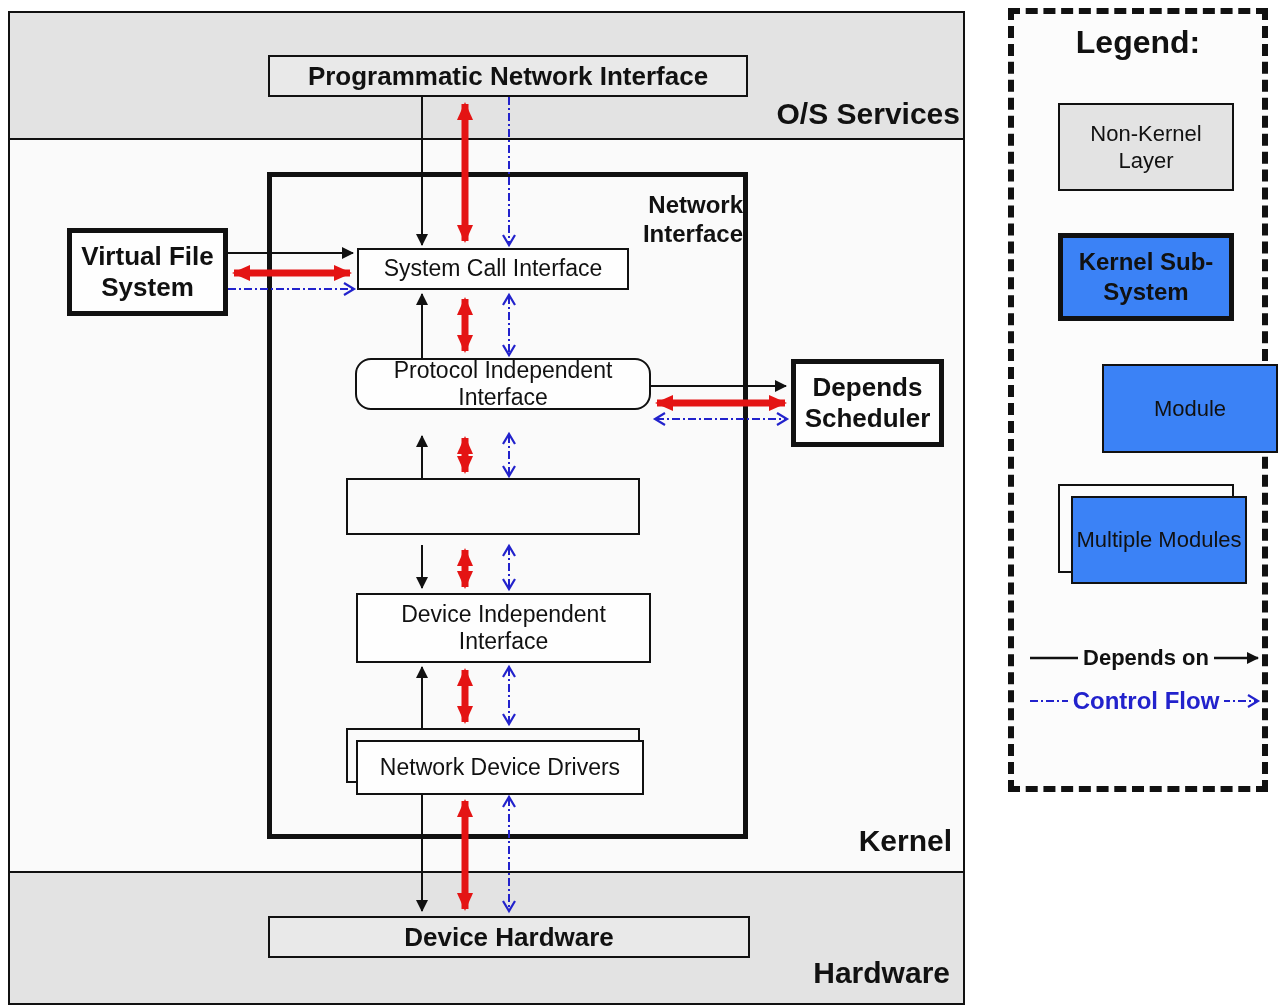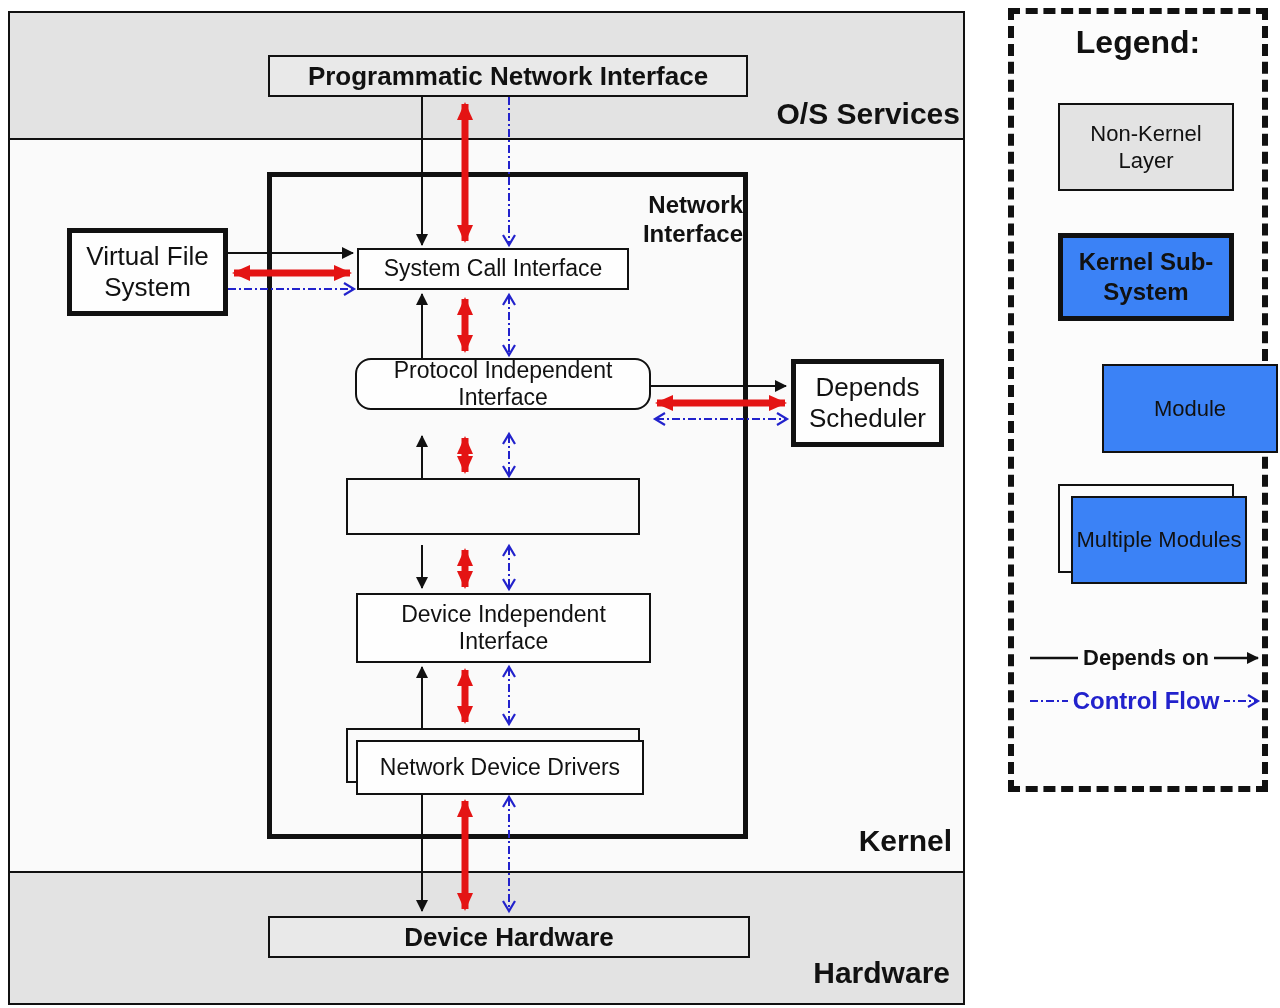--- a/index.html
+++ b/index.html
@@ -26,21 +26,21 @@
   .band-label{ position:absolute; font-weight:bold; text-align:right; letter-spacing:0px; }
   .band-label.os{ left:600px; top:97px;  width:360px; font-size:30px; }
   .band-label.kernel{ left:600px; top:824px; width:352px; font-size:30px; }
   .band-label.hardware{ left:600px; top:956px; width:350px; font-size:30px; }
 
   
   .box{ position:absolute; display:flex; align-items:center; justify-content:center;
         text-align:center; background:#fefefe; border:2px solid var(--c-black);
         font-size:23px; line-height:1.18; }
   .box.gray{ background:var(--gray-boxfill);text-align:right; }
-  .box.thick{ border-width:5px; font-weight:normal; }
+  .box.thick{ border-width:5px; font-weight:bold; }
   .box.backpane{ background:var(--kernel-bg); }
 
   .pni{ left:268px; top:55px;  width:480px; height:42px; font-size:26px; font-weight:bold; }
   .ni-sub{ position:absolute; left:267px; top:172px; width:481px; height:667px;
            border:5px solid var(--c-black); background:transparent; }
   .ni-label{ position:absolute; left:555px; top:179px; width:188px; text-align:right;
              font-weight:bold; font-size:24px; line-height:1.2;margin-top:12px; }
   .vfs{ left:67px;  top:228px; width:161px; height:88px; font-size:26px; }
   .sci{ left:357px; top:248px; width:272px; height:42px; }
   .pii{ left:355px; top:358px; width:296px; height:52px;border-radius:16px; }

